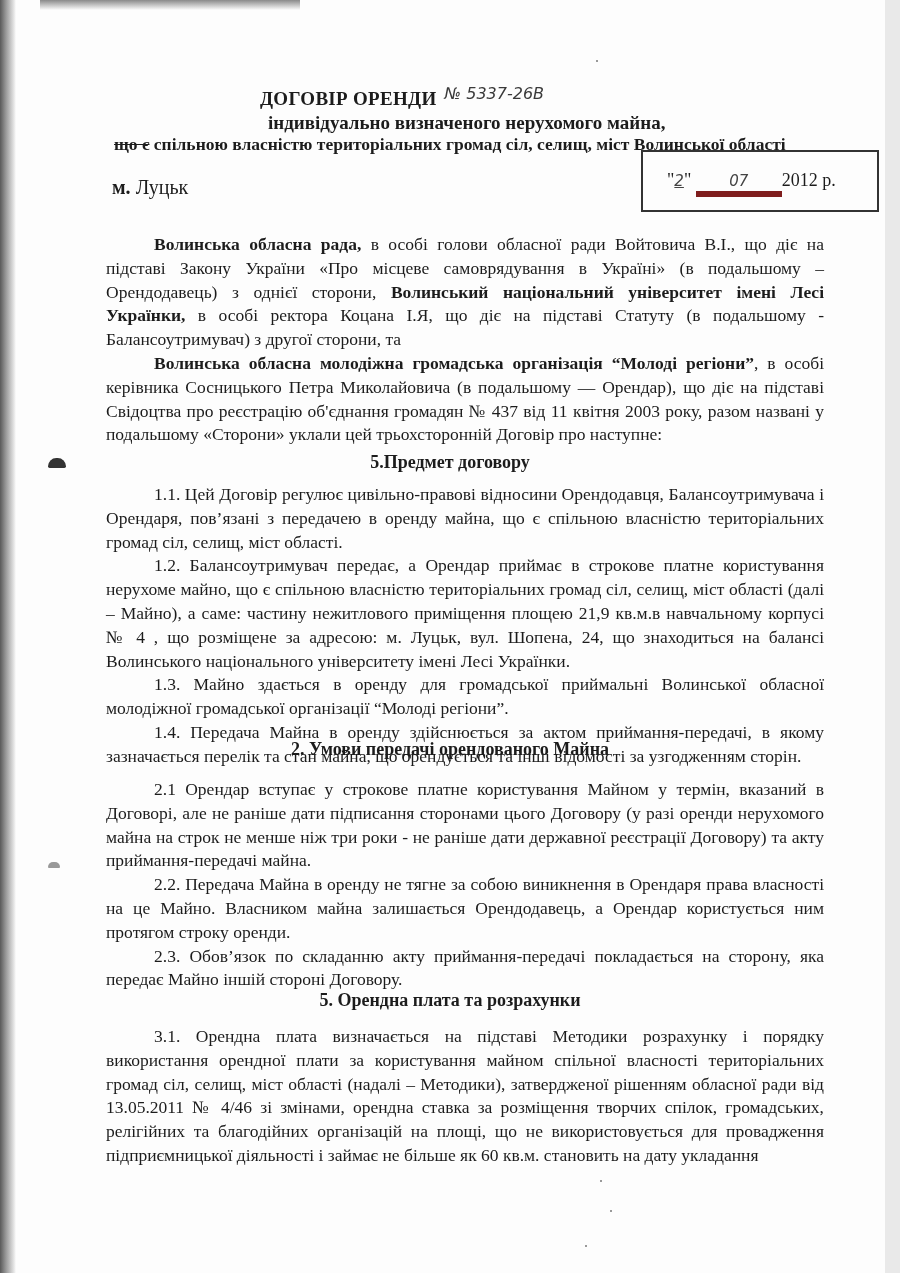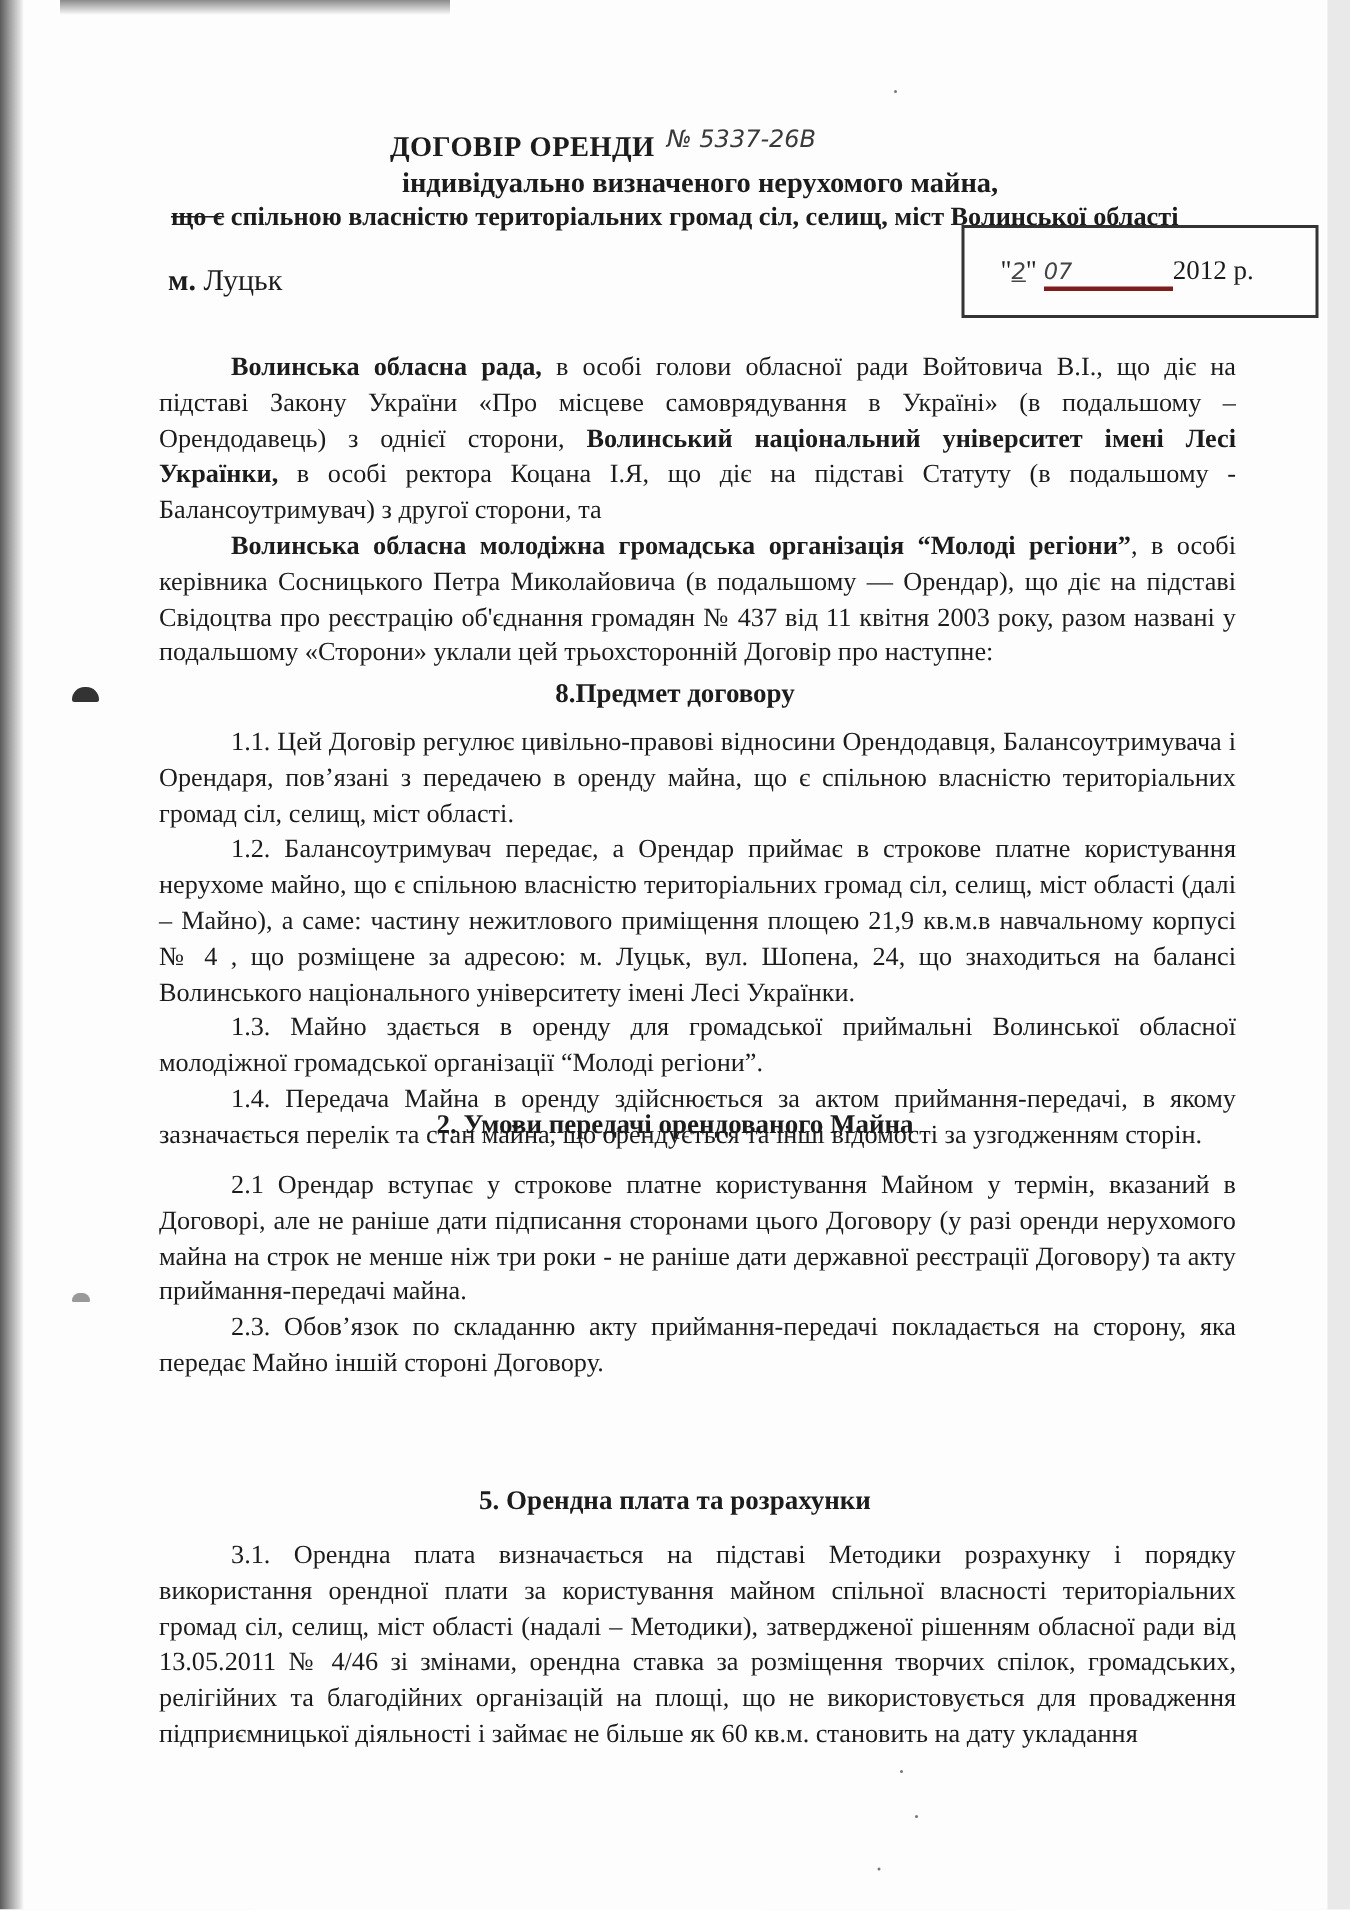--- a/index.html
+++ b/index.html
@@ -38,21 +38,21 @@
     .sub2 .strike { text-decoration: line-through; }
 
     .city { position: absolute; left: 112px; top: 176px; font-size: 20px; }
     .city b { font-weight: bold; }
     .date-box {
       position: absolute; left: 641px; top: 150px; width: 238px; height: 62px;
       border: 2px solid #333; box-sizing: border-box; background: #fdfdfd;
     }
     .date-text { position: absolute; left: 24px; top: 18px; font-size: 18px; white-space: nowrap; }
     .date-text .hand { font-family: "DejaVu Sans", sans-serif; font-style: italic; font-size: 15px; color: #444; text-decoration: underline; }
-    .date-text .month { display: inline-block; width: 86px; border-bottom: 3px solid #7f1d1d; }
+    .date-text .month { display: inline-block; width: 86px; text-align: center; border-bottom: 6px solid #7f1d1d; }
 
     .body-text {
       position: absolute; left: 106px; width: 718px;
       font-size: 17.5px; line-height: 23.8px; text-align: justify;
     }
     .body-text p { margin: 0; text-indent: 48px; }
     .body-text p b { font-weight: bold; }
     .section-h { position: absolute; left: 0; width: 900px; text-align: center; font-weight: bold; font-size: 18px; }
 
     .p-parties { top: 233px; }
@@ -94,31 +94,32 @@
     <span>"</span><span class="hand">2</span><span>"</span>
     <span class="month"><span class="hand" style="text-decoration:none">07</span></span><span>2012 р.</span>
   </div>
 </div>
 
 <div class="body-text p-parties">
   <p><b>Волинська обласна рада,</b><span> в особі голови обласної ради Войтовича В.І., що діє на підставі Закону України «Про місцеве самоврядування в Україні» (в подальшому – Орендодавець) з однієї сторони, </span><b>Волинський національний університет імені Лесі Українки,</b><span> в особі ректора Коцана І.Я, що діє на підставі Статуту (в подальшому - Балансоутримувач) з другої сторони, та</span></p>
   <p><b>Волинська обласна молодіжна громадська організація “Молоді регіони”</b><span>, в особі керівника Сосницького Петра Миколайовича (в подальшому — Орендар), що діє на підставі Свідоцтва про реєстрацію об'єднання громадян № 437 від 11 квітня 2003 року, разом названі у подальшому «Сторони» уклали цей трьохсторонній Договір про наступне:</span></p>
 </div>
 
-<div class="section-h h1">8.Предмет договору</div>
+<div class="section-h h1">5.Предмет договору</div>
 <div class="body-text s1">
   <p class="first">1.1. Цей Договір регулює цивільно-правові відносини Орендодавця, Балансоутримувача і Орендаря, пов’язані з передачею в оренду майна, що є спільною власністю територіальних громад сіл, селищ, міст області.</p>
   <p>1.2. Балансоутримувач передає, а Орендар приймає в строкове платне користування нерухоме майно, що є спільною власністю територіальних громад сіл, селищ, міст області (далі – Майно), а саме: частину нежитлового приміщення площею 21,9 кв.м.в навчальному корпусі № 4 , що розміщене за адресою: м. Луцьк, вул. Шопена, 24, що знаходиться на балансі Волинського національного університету імені Лесі Українки.</p>
   <p>1.3. Майно здається в оренду для громадської приймальні Волинської обласної молодіжної громадської організації “Молоді регіони”.</p>
   <p>1.4. Передача Майна в оренду здійснюється за актом приймання-передачі, в якому зазначається перелік та стан майна, що орендується та інші відомості за узгодженням сторін.</p>
 </div>
 
 <div class="section-h h2">2. Умови передачі орендованого Майна</div>
 <div class="body-text s2">
   <p>2.1 Орендар вступає у строкове платне користування Майном у термін, вказаний в Договорі, але не раніше дати підписання сторонами цього Договору (у разі оренди нерухомого майна на строк не менше ніж три роки - не раніше дати державної реєстрації Договору) та акту приймання-передачі майна.</p>
+  <p>2.2. Передача Майна в оренду не тягне за собою виникнення в Орендаря права власності на це Майно. Власником майна залишається Орендодавець, а Орендар користується ним протягом строку оренди.</p>
   <p>2.3. Обов’язок по складанню акту приймання-передачі покладається на сторону, яка передає Майно іншій стороні Договору.</p>
 </div>
 
 <div class="section-h h3">5. Орендна плата та розрахунки</div>
 <div class="body-text s3">
   <p>3.1. Орендна плата визначається на підставі Методики розрахунку і порядку використання орендної плати за користування майном спільної власності територіальних громад сіл, селищ, міст області (надалі – Методики), затвердженої рішенням обласної ради від 13.05.2011 № 4/46 зі змінами, орендна ставка за розміщення творчих спілок, громадських, релігійних та благодійних організацій на площі, що не використовується для провадження підприємницької діяльності і займає не більше як 60 кв.м. становить на дату укладання</p>
 </div>
 
 <div class="scan-dot" style="left:596px;top:60px"></div>
 <div class="scan-dot" style="left:600px;top:1180px"></div>

